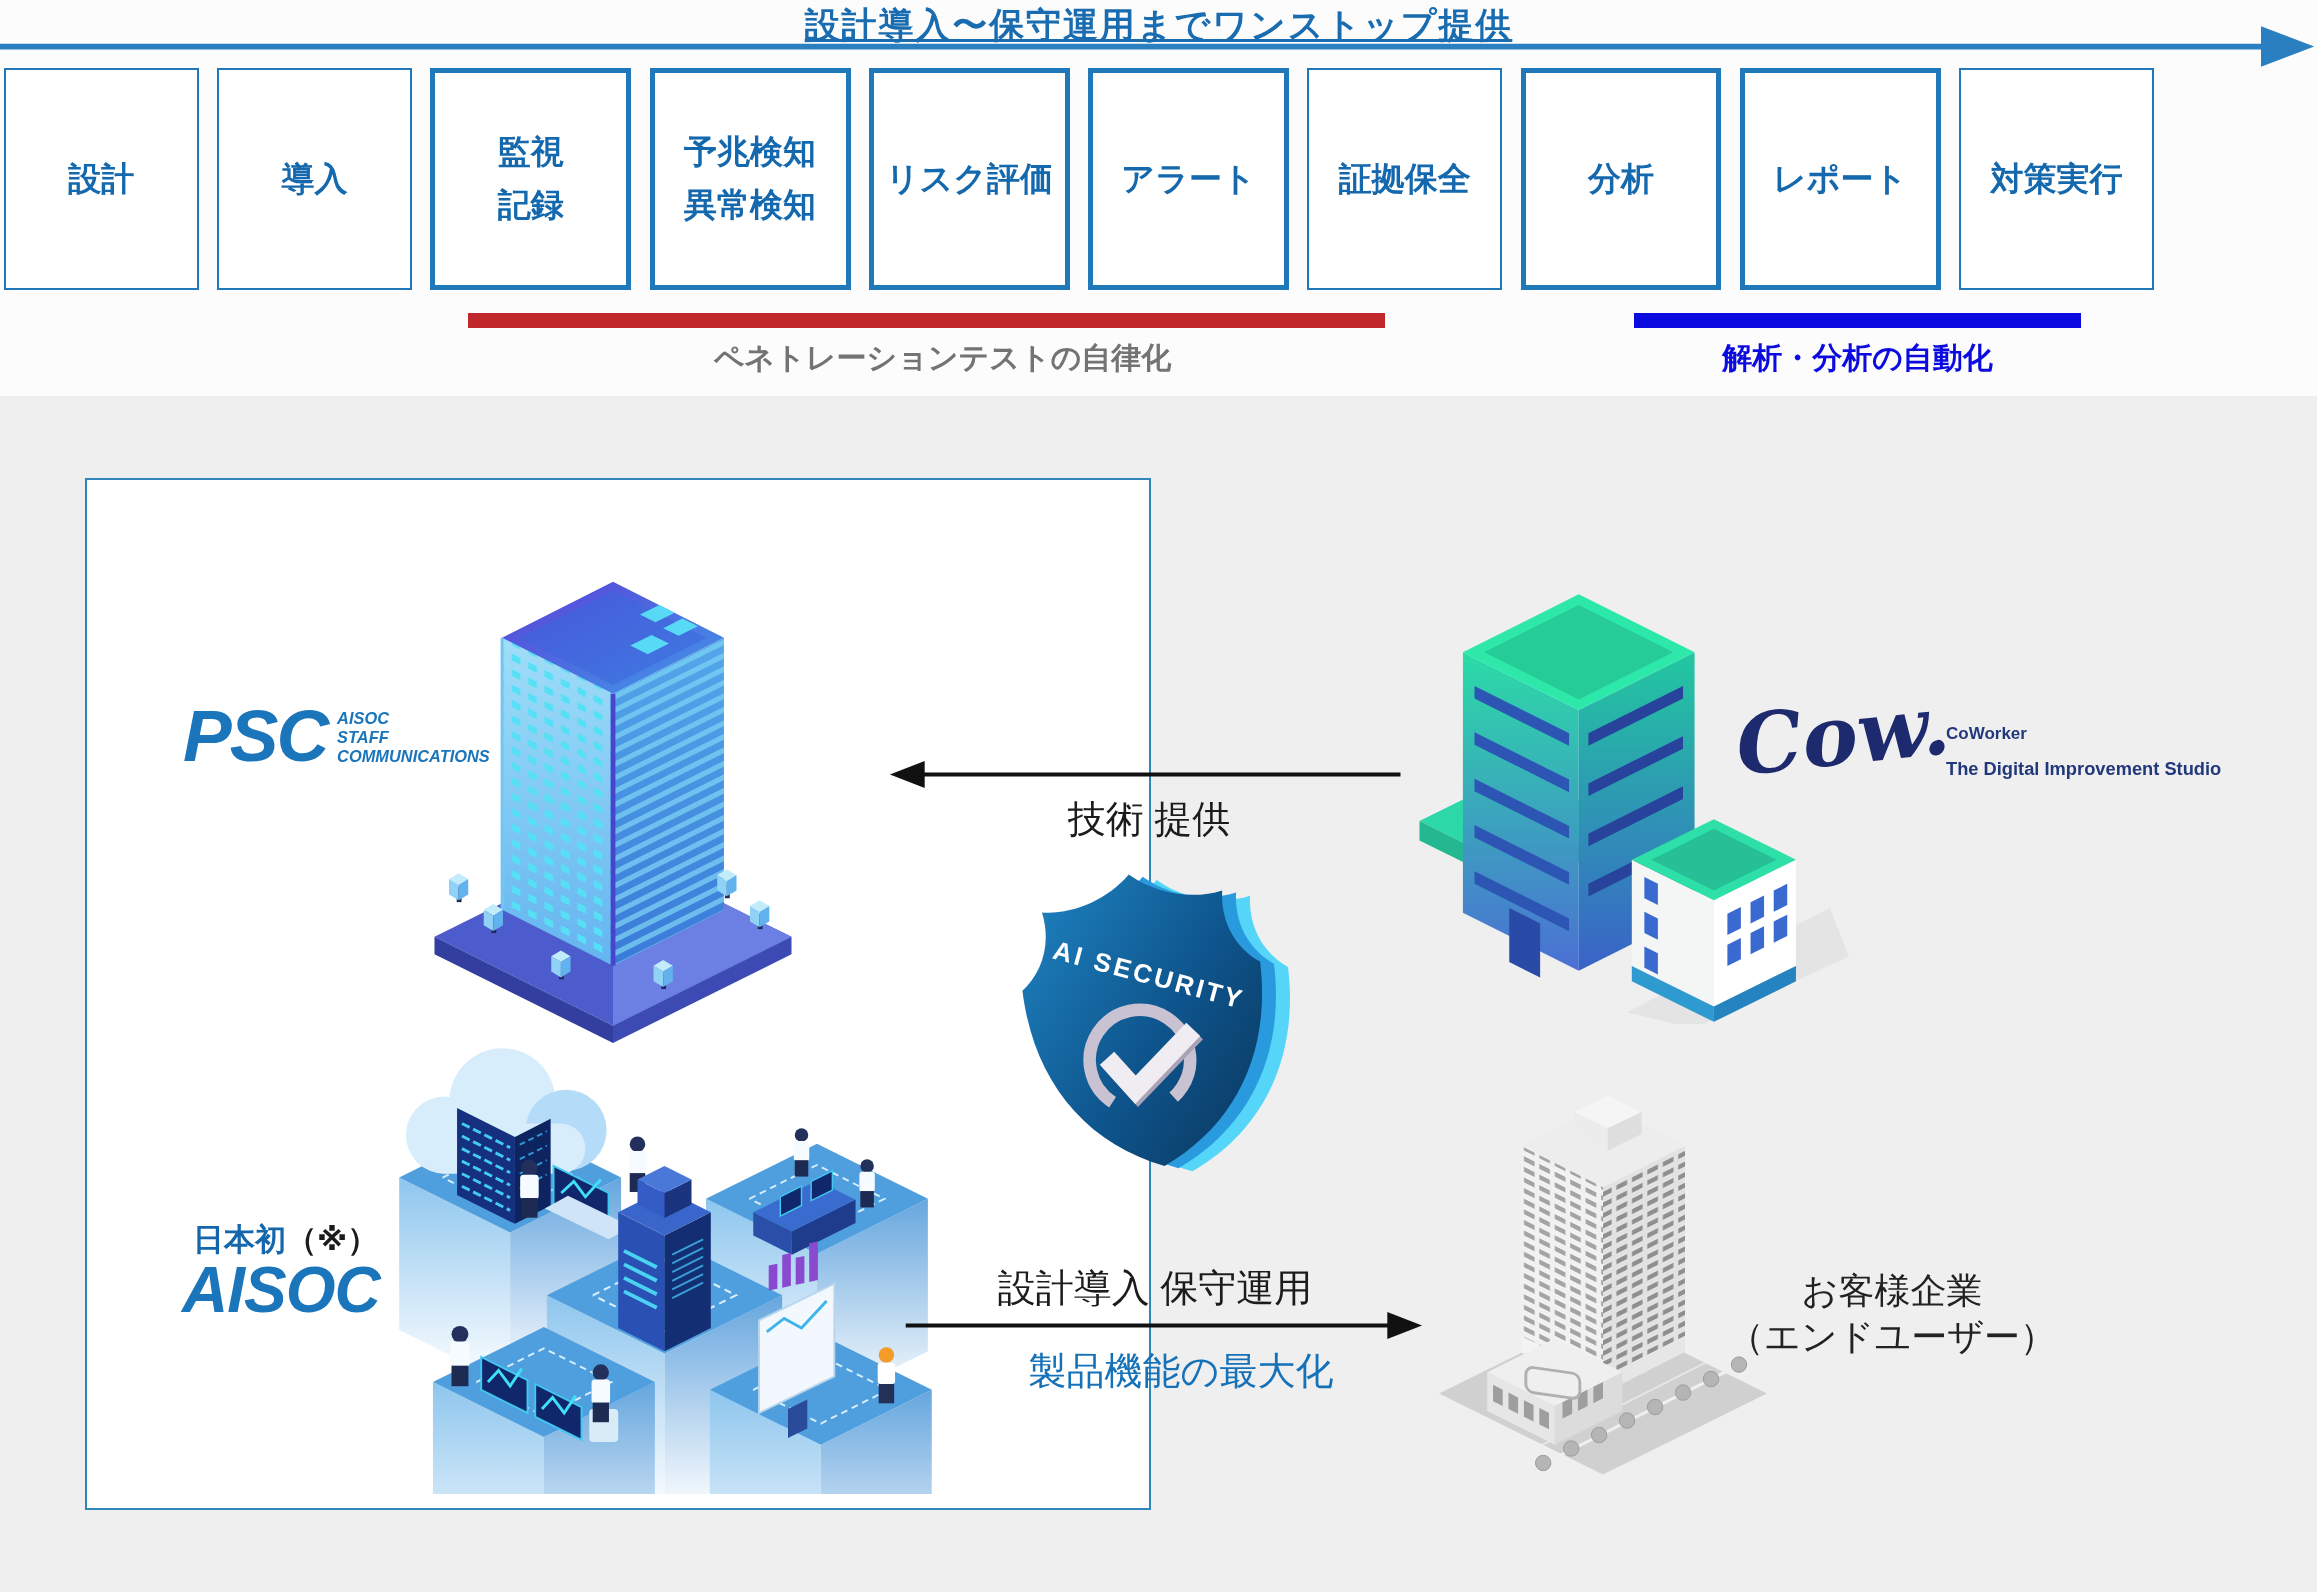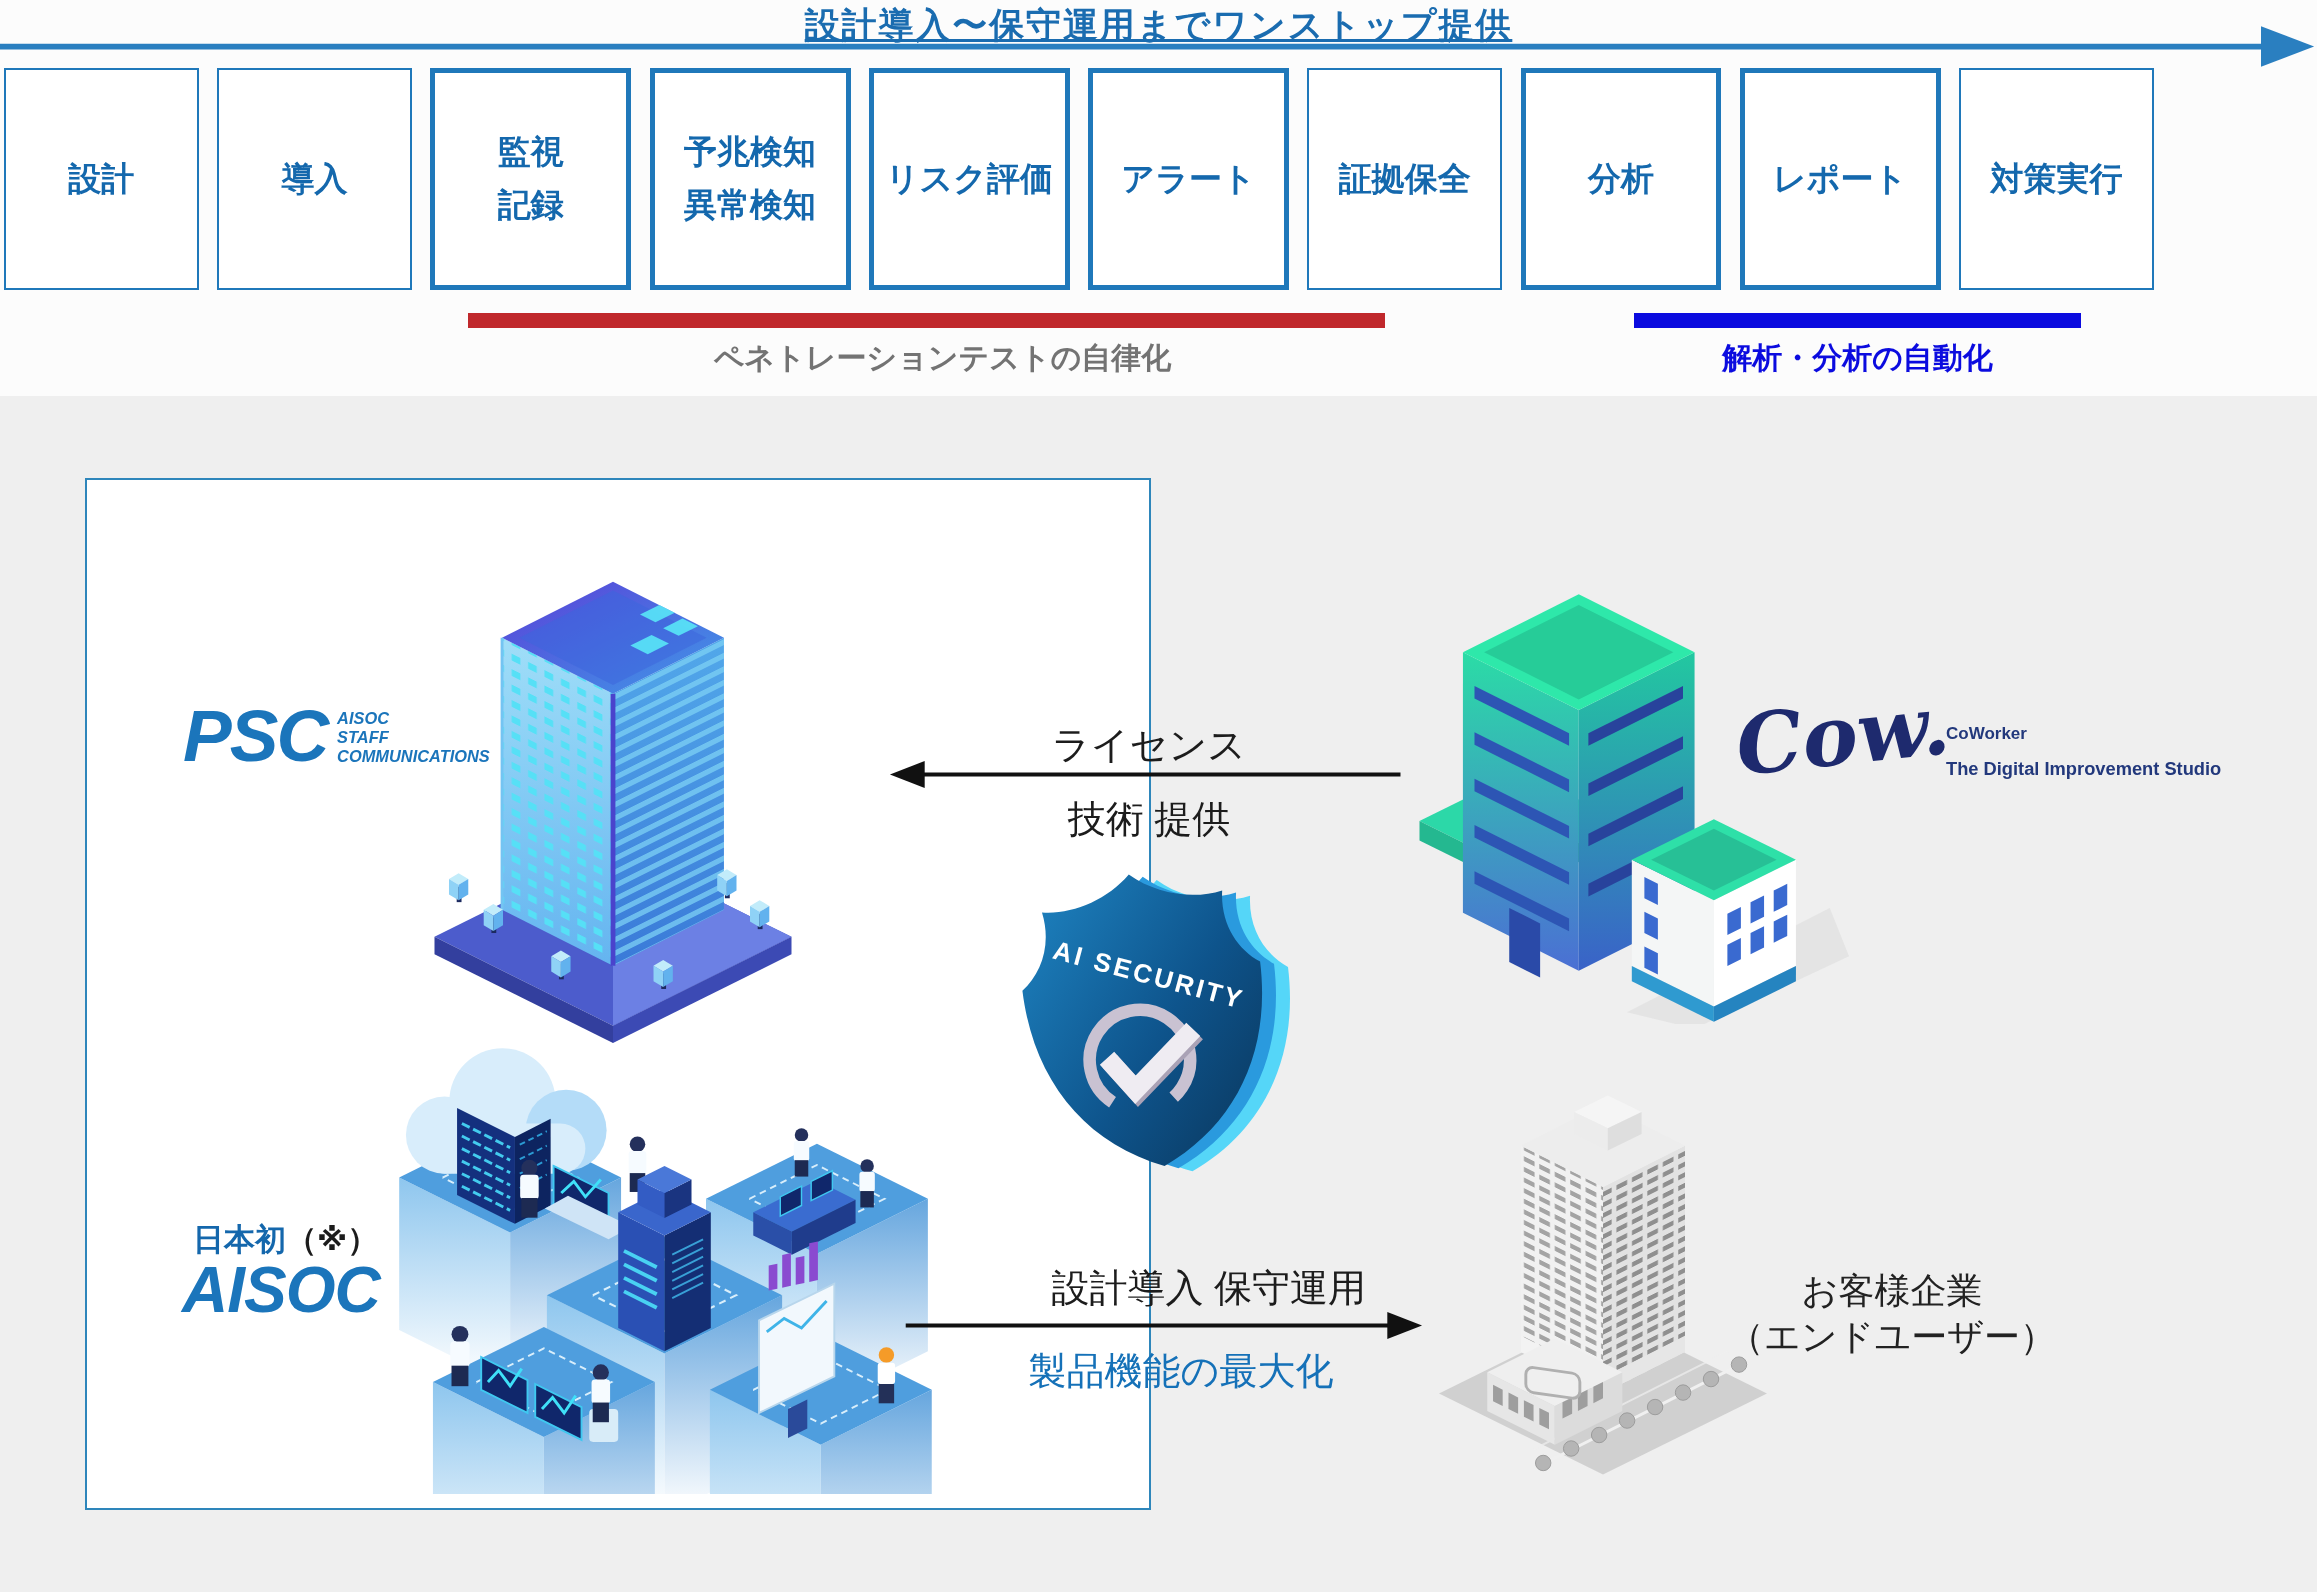--- a/index.html
+++ b/index.html
@@ -31,21 +31,21 @@
   .psc-logo .sub{margin-left:9.7px;margin-top:5.8px;font-size:16.4px;font-weight:bold;font-style:italic;line-height:1.15;}
   
   .jp-first{left:193px;top:823px;font-size:31px;font-weight:bold;color:#1467ac;}
   .jp-first .note{color:#1c1c1c;}
   .aisoc-name{left:182px;top:857px;font-size:64px;font-weight:bold;font-style:italic;
               color:#1b75bb;letter-spacing:-1px;}
   
   .arrow-lbl{width:502px;text-align:center;color:#1c1c1c;font-size:38px;}
   .lic1{left:898px;top:324px;}
   .lic2{left:898px;top:398px;}
-  .dep1{left:864px;top:867px;text-align:right;}
+  .dep1{left:904px;top:867px;}
   .dep2{left:930px;top:950px;color:#1571b8;}
   
   .cw-script{left:1736px;top:290px;font-family:"DejaVu Serif","Liberation Serif",serif;
              font-style:italic;font-weight:bold;font-size:83px;color:#1e2a6e;
              transform:rotate(-6deg);}
   .cw-name{left:1946px;top:328px;font-size:17px;font-weight:bold;color:#22387c;}
   .cw-tag{left:1946px;top:362px;font-size:18.3px;font-weight:bold;color:#22387c;}
   
   .cust-lbl{left:1699px;top:872px;width:386px;text-align:center;font-size:36px;color:#222;line-height:1.28;}
 </style>
@@ -275,21 +275,20 @@
       </g>
       <polyline points="416,372 434,358 452,368 478,340" fill="none" stroke="#3fb4e8" stroke-width="3"></polyline>
       <polygon points="438,452 458,442 458,472 438,482" fill="#2a4a9a"></polygon>
       <g transform="translate(540,430)">
         <circle cx="0" cy="-34" r="8" fill="#f59b28"></circle>
         <rect x="-9" y="-26" width="18" height="22" rx="3" fill="#ffffff"></rect>
         <rect x="-8" y="-4" width="16" height="20" fill="#233058"></rect>
       </g>
     </svg>
 
-    <div class="abs arrow-lbl lic1">ライセンス</div>
     <svg class="abs" style="left:888px;top:359px;" width="526" height="39" viewBox="0 0 545 40">
       <line x1="30" y1="20" x2="531" y2="20" stroke="#111111" stroke-width="4"></line>
       <polygon points="2,20 38,6 38,34" fill="#111111"></polygon>
     </svg>
     <div class="abs arrow-lbl lic2">技術 提供</div>
 
     <div class="abs arrow-lbl dep1">設計導入 保守運用</div>
     <svg class="abs" style="left:898px;top:910px;" width="526" height="39" viewBox="0 0 545 40">
       <line x1="8" y1="20" x2="512" y2="20" stroke="#111111" stroke-width="4"></line>
       <polygon points="543,20 507,6 507,34" fill="#111111"></polygon>

